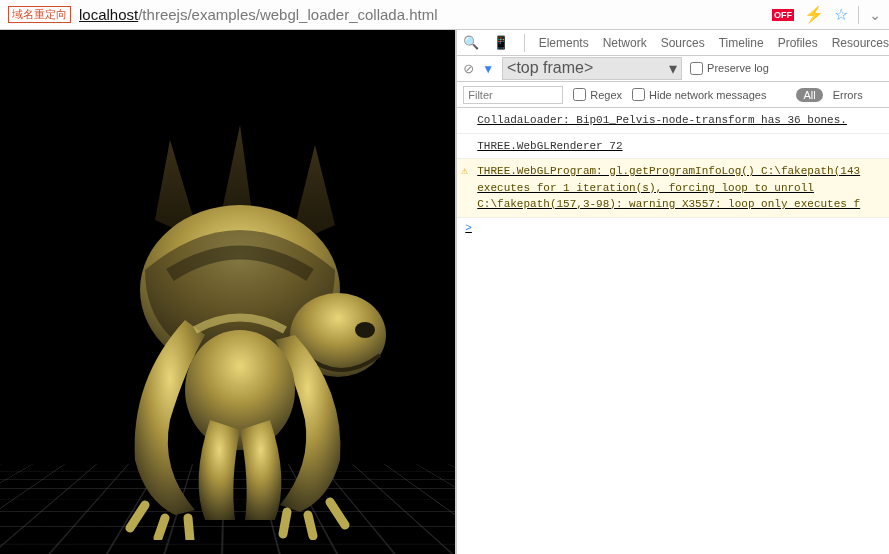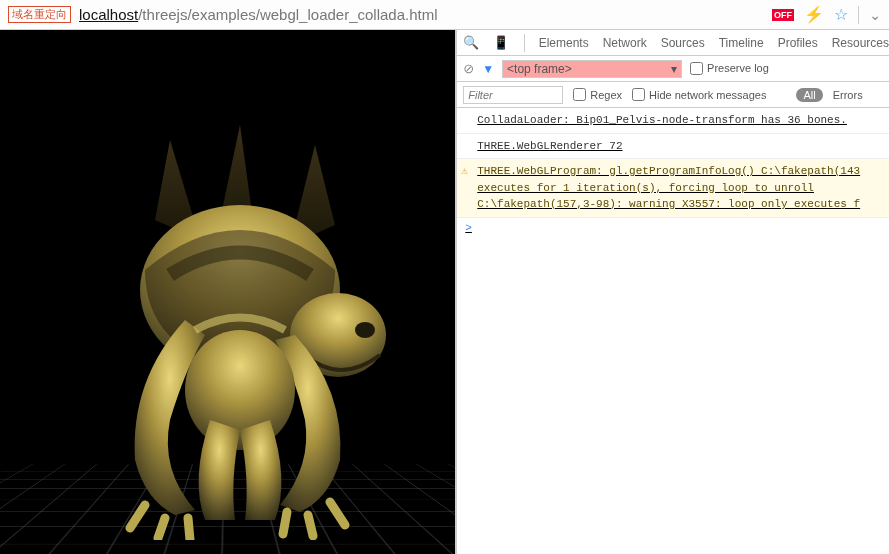--- a/index.html
+++ b/index.html
@@ -36,25 +36,25 @@
 
 .devtools { flex: 1; border-left: 2px solid #ccc; display: flex; flex-direction: column; background: #fff; }
 .dt-tabs { height: 26px; display: flex; align-items: center; border-bottom: 1px solid #ccc; padding-left: 6px; gap: 14px; color: #666; }
 .dt-tabs .icon { font-size: 13px; color: #777; cursor: pointer; }
 .dt-tabs .tab { font-size: 12px; cursor: pointer; }
 .dt-tabs .sep { width: 1px; height: 18px; background: #ccc; }
 
 .dt-filter1 { height: 26px; display: flex; align-items: center; border-bottom: 1px solid #ccc; padding: 0 6px; gap: 8px; color: #555; }
 .dt-filter1 .ban { font-size: 13px; color: #888; cursor: pointer; }
 .dt-filter1 .funnel { color: #3b82f6; font-size: 12px; cursor: pointer; }
-.dt-filter1 .frame-select { border: 1px solid #ccc; font-size: 12px; padding: 1px 4px; width: 180px; display: flex; justify-content: space-between; align-items: flex-start; color: #555; background: #fca5a5; }
+.dt-filter1 .frame-select { border: 1px solid #ccc; font-size: 16px; padding: 1px 4px; width: 180px; display: flex; justify-content: space-between; align-items: flex-start; color: #555; background: #e5e5e5; }
 .dt-filter1 label { font-size: 11px; display: flex; align-items: flex-start; gap: 4px; }
 
 .dt-filter2 { height: 26px; display: flex; align-items: center; border-bottom: 1px solid #ccc; padding: 0 6px; gap: 10px; }
-.dt-filter2 input[type=text] { width: 100px; height: 18px; font-size: 11px; padding: 1px 4px; border: 1px solid #ccc; font-style: italic; color: #888; }
+.dt-filter2 input[type=text] { width: 100px; height: 18px; font-size: 11px; padding: 1px 4px; border: 1px solid #ccc; color: #888; }
 .dt-filter2 label { font-size: 11px; color: #555; display: flex; align-items: center; gap: 4px; }
 .pill-all { background: #888; color: #fff; border-radius: 8px; padding: 1px 7px; font-size: 11px; margin-left: 20px; }
 .btn-errors { font-size: 11px; color: #555; }
 
 .console { flex: 1; font-family: Consolas, "Courier New", monospace; font-size: 11px; overflow: hidden; text-decoration: underline; }
 .log { padding: 4px 8px 4px 20px; border-bottom: 1px solid #eee; color: #333; white-space: pre-wrap; line-height: 1.5; }
 .log.warn { background: #fffbe6; color: #5c4b00; position: relative; }
 .log.warn::before { content: "⚠"; position: absolute; left: 4px; color: #e6a817; }
 .prompt { padding: 4px 8px; color: #3b82f6; }
 </style>

